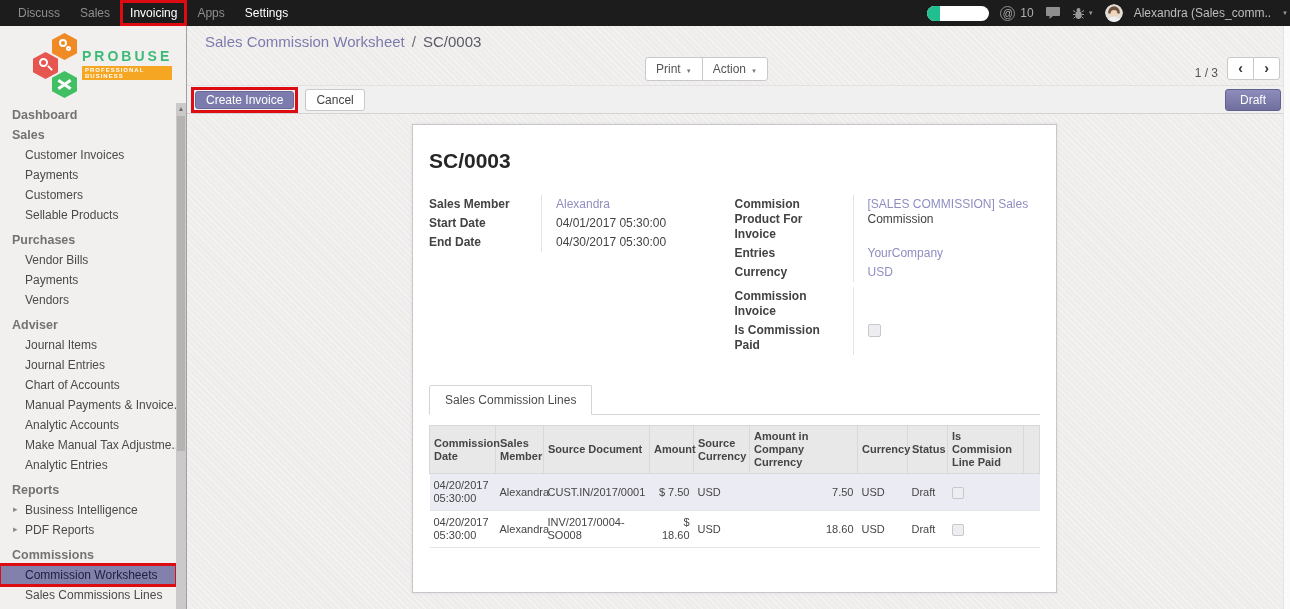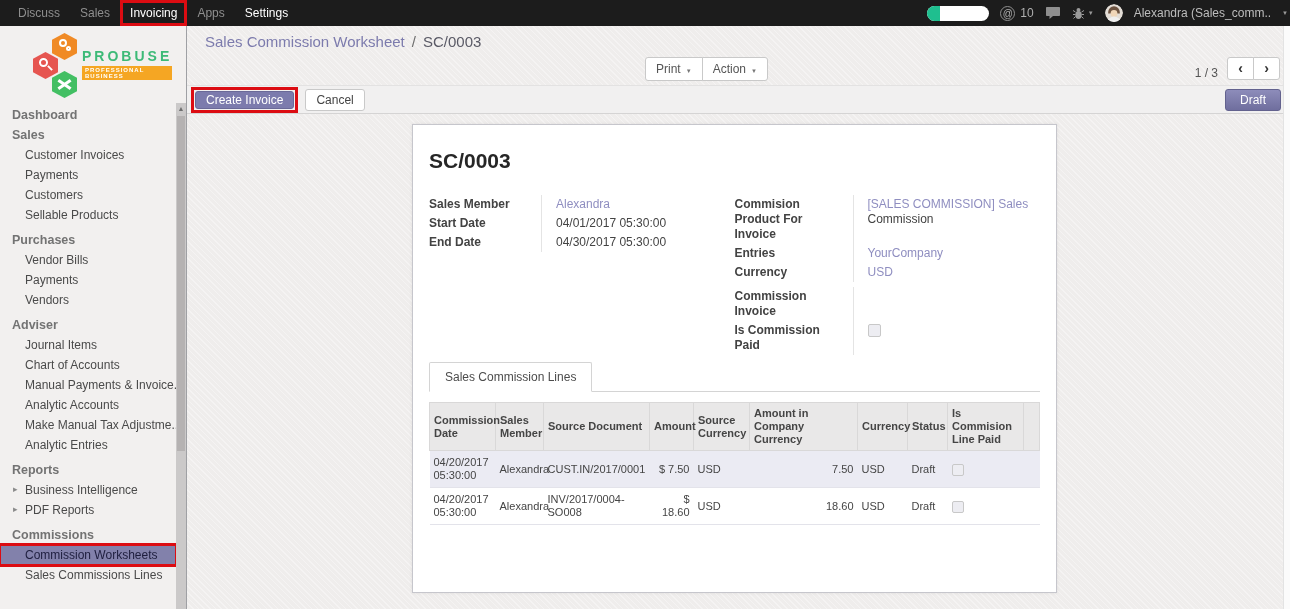--- a/index.html
+++ b/index.html
@@ -106,21 +106,21 @@
   .flabel { width:112px; flex:none; font-weight:bold; padding:2px 6px 2px 0; }
   .fgroup-right .flabel { width:118px; }
   .fvalue { flex:1; border-left:1px solid #e4e4e4; padding:2px 0 2px 14px; }
   .link { color:#8f8ec0; cursor:pointer; }
   .frow-gap { margin-top:5px; }
   .checkbox { width:13px; height:13px; background:#ededf2; border:1px solid #c8c8c8; border-radius:2px; margin-top:1px; }
 
   .notebook { margin-top:7px; }
   .tab-strip { border-bottom:1px solid #d4d4d4; }
   .tab { display:inline-block; background:#fff; border:1px solid #d4d4d4; border-bottom:1px solid #fff;
-    margin-bottom:-1px; padding:7px 15px; font-size:12px; color:#4c4c4c; border-radius:2px 2px 0 0; cursor:pointer; }
+    margin-bottom:-1px; padding:7px 15px; font-size:12px; color:#4c4c4c; border-radius:2px 2px 0 0; cursor:pointer;margin-top:23px; }
 
   table.lines { width:100%; border-collapse:collapse; margin-top:10px; table-layout:fixed;
     font-size:11px; color:#454545; line-height:13px; }
   .lines th { background:#e9e8e8; border:1px solid #d9d8d8; font-weight:bold; text-align:left;
     padding:4px 4px; vertical-align:middle; }
   .lines td { padding:5px 4px; vertical-align:middle; border-bottom:1px solid #e3e3ea; }
   .lines tr.stripe { background:#ebebf3; }
   .num { text-align:right; }
   .cb-cell .checkbox { width:12px; height:12px; }
 </style>
@@ -206,20 +206,21 @@
       </div>
       <div class="m-section">
         <div class="m-heading">Purchases</div>
         <div class="m-item">Vendor Bills</div>
         <div class="m-item">Payments</div>
         <div class="m-item">Vendors</div>
       </div>
       <div class="m-section">
         <div class="m-heading">Adviser</div>
         <div class="m-item">Journal Items</div>
+        <div class="m-item">Journal Entries</div>
         <div class="m-item">Chart of Accounts</div>
         <div class="m-item">Manual Payments &amp; Invoice...</div>
         <div class="m-item">Analytic Accounts</div>
         <div class="m-item">Make Manual Tax Adjustme...</div>
         <div class="m-item">Analytic Entries</div>
       </div>
       <div class="m-section">
         <div class="m-heading">Reports</div>
         <div class="m-item expandable">Business Intelligence</div>
         <div class="m-item expandable">PDF Reports</div>

